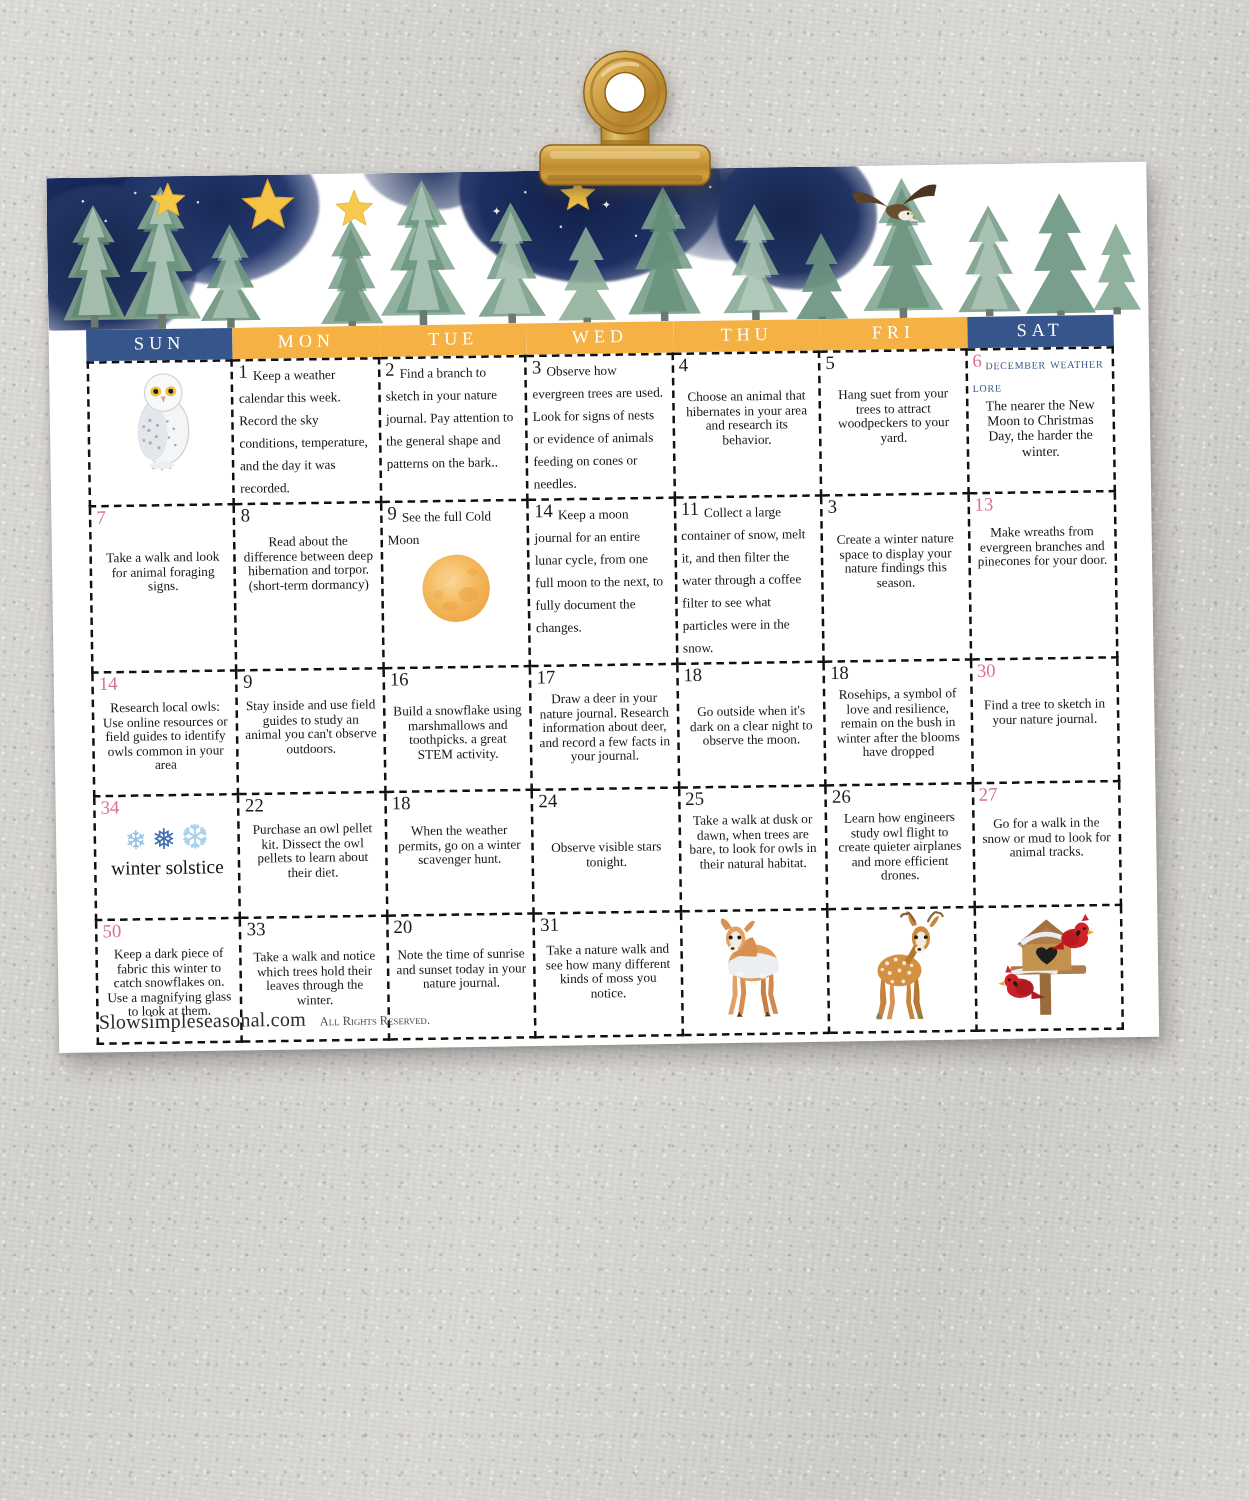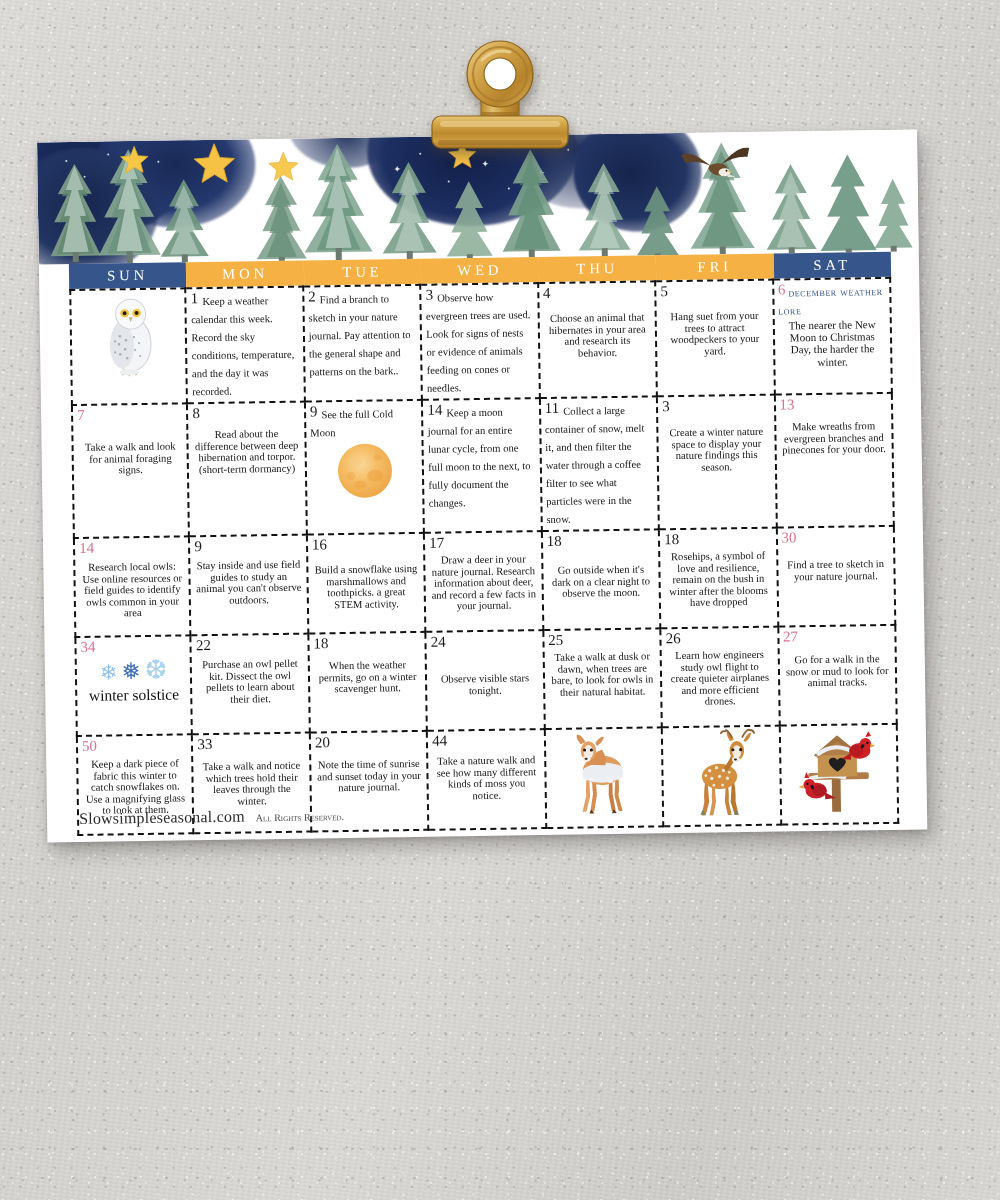--- a/index.html
+++ b/index.html
@@ -604,21 +604,21 @@
               <div class="daynum">33</div>
               <div class="task" style="margin-top:6px">Take a walk and notice which trees hold their leaves through the winter.</div>
             </td>
 
             <td class="cell">
               <div class="daynum">20</div>
               <div class="task" style="margin-top:6px">Note the time of sunrise and sunset today in your nature journal.</div>
             </td>
 
             <td class="cell">
-              <div class="daynum">44</div>
+              <div class="daynum">31</div>
               <div class="task" style="margin-top:4px">Take a nature walk and see how many different kinds of moss you notice.</div>
             </td>
 
             <td class="cell">
               <div class="center-block">
                 <svg width="78" height="88" viewBox="0 0 78 88">
                   <path d="M30 30 q-4 18 -2 34 l-3 18 4 0 3 -17" fill="#d98c4f"></path>
                   <path d="M45 32 q4 18 3 32 l3 18 -4 0 -3 -17" fill="#c97f44"></path>
                   <path d="M24 34 q-4 20 -3 32 l-4 16 4 0 4 -16" fill="#e0a066"></path>
                   <path d="M52 34 q4 20 2 32 l4 16 -4 0 -4 -16" fill="#cf8a4c"></path>

